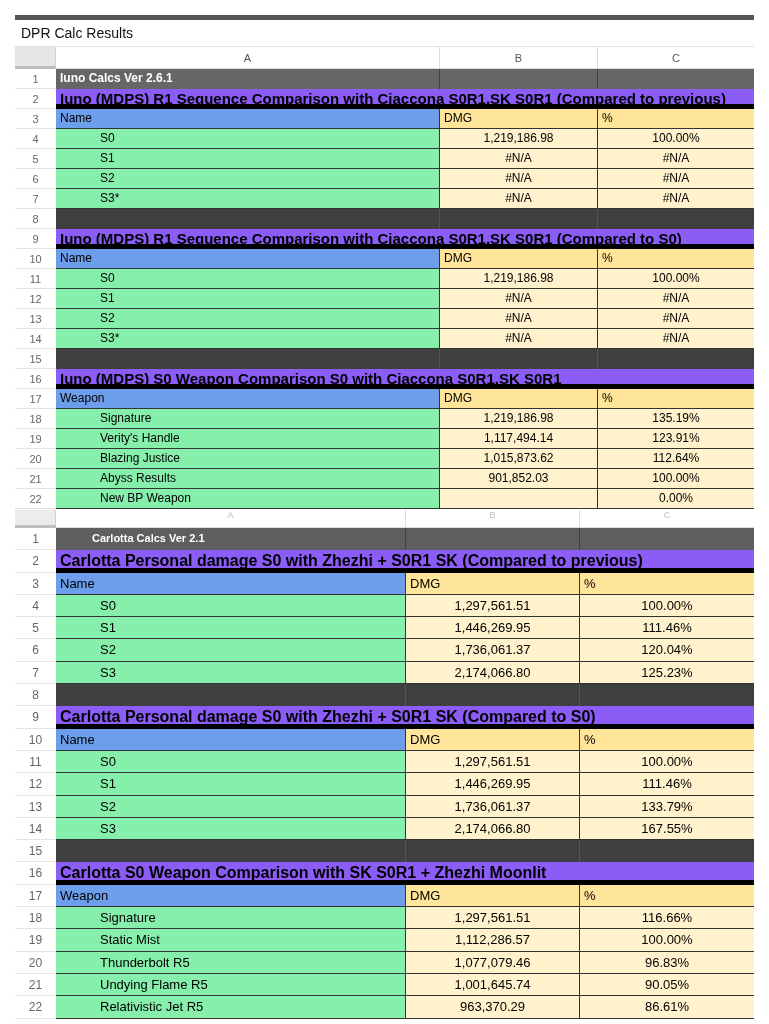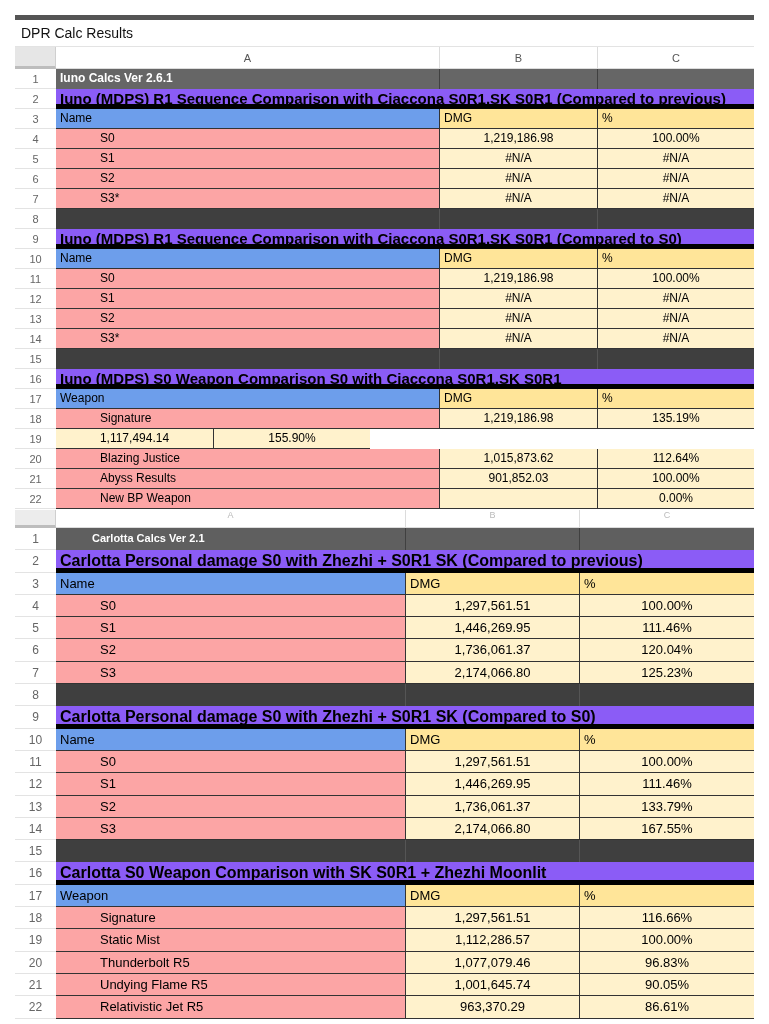--- a/index.html
+++ b/index.html
@@ -37,21 +37,21 @@
   .sheet2 .cell { font-size: 13px; line-height: 21px; }
 
   .hdr-dark .cell { background: #666666; color: #ffffff; font-weight: bold; font-size: 12px; border-right: 1px solid #404040; }
   .sheet2 .hdr-dark .cell { background: #5f5f5f; font-size: 11px; padding-left: 36px; }
   .section .cell.span { background: #8b5cf6; font-weight: bold; font-size: 15px; line-height: 20px; width: 698px; border-bottom: 5px solid #000000; }
   .sheet2 .section .cell.span { font-size: 16px; line-height: 22px; }
   .spacer .cell { background: #3f3f3f; border-right: 1px solid #555; }
 
   .th .cA { background: #6d9eeb; border-right: 1px solid #333; border-bottom: 1px solid #333; }
   .th .cB, .th .cC { background: #ffe599; border-right: 1px solid #333; border-bottom: 1px solid #333; }
-  .data .cA { background: #fca5a5; border-right: 1px solid #333; border-bottom: 1px solid #333; padding-left: 44px; }
+  .data .cA { background: #86efac; border-right: 1px solid #333; border-bottom: 1px solid #333; padding-left: 44px; }
   .data .cB, .data .cC { background: #fff2cc; border-right: 1px solid #333; border-bottom: 1px solid #333; text-align: center; }
   .data .cC.na { text-align: center; }
   .cC { border-right: none !important; }
 </style>
 </head>
 <body>
 
 <div class="topbar"></div>
 <div class="title">DPR Calc Results</div>
 <div class="title-line"></div>
@@ -160,22 +160,23 @@
       <div class="cell cC">%</div>
     </div>
     <div class="row data">
       <div class="rn">18</div>
       <div class="cell cA">Signature</div>
       <div class="cell cB">1,219,186.98</div>
       <div class="cell cC">135.19%</div>
     </div>
     <div class="row data">
       <div class="rn">19</div>
+      <div class="cell cA">Verity's Handle</div>
       <div class="cell cB">1,117,494.14</div>
-      <div class="cell cC">155.90%</div>
+      <div class="cell cC">123.91%</div>
     </div>
     <div class="row data">
       <div class="rn">20</div>
       <div class="cell cA">Blazing Justice</div>
       <div class="cell cB">1,015,873.62</div>
       <div class="cell cC">112.64%</div>
     </div>
     <div class="row data">
       <div class="rn">21</div>
       <div class="cell cA">Abyss Results</div>

